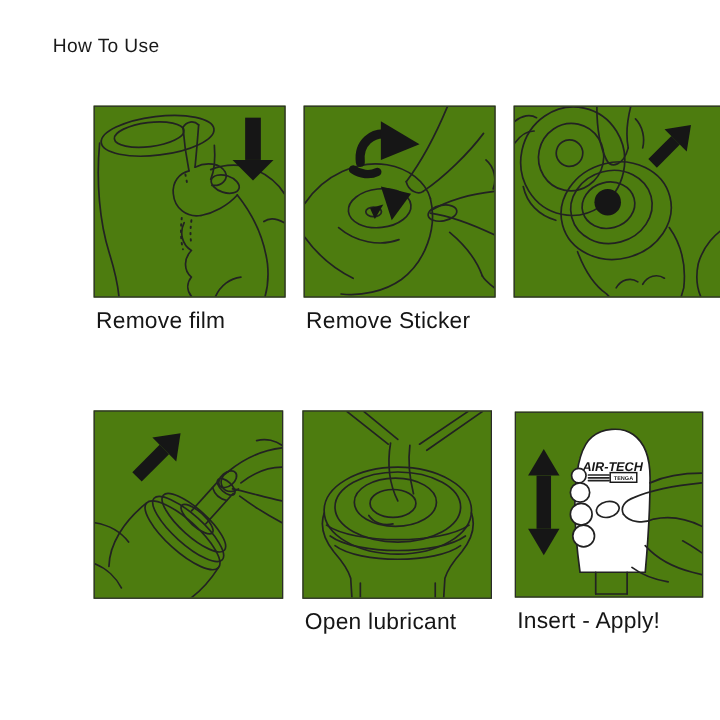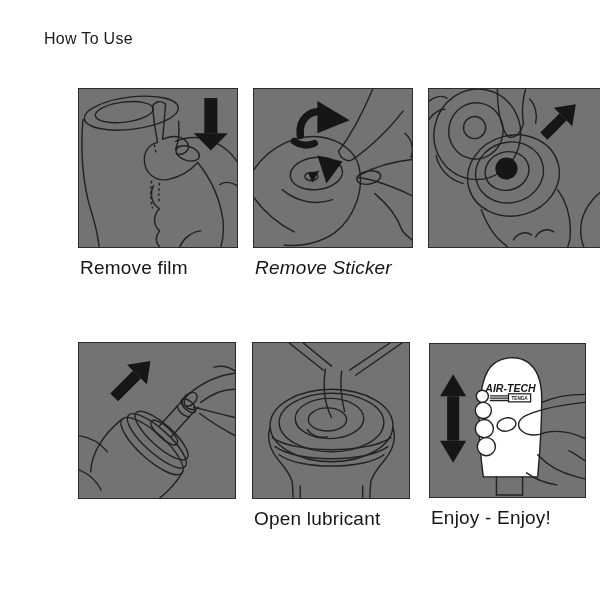--- a/index.html
+++ b/index.html
@@ -7,32 +7,32 @@
     width:600px;height:600px;position:relative;overflow:hidden;
     background:#ffffff;color:#161616;
     font-family:"Liberation Sans", sans-serif;
   }
   .title{
     position:absolute;left:44px;top:30px;margin:0;
     font-size:16px;font-weight:500;letter-spacing:.3px;color:#1a1a1a;
   }
   .panel{position:absolute;padding-left:36px;}
   .box{
-    border:1.6px solid #2b2b2b;background:#737373;overflow:hidden;box-sizing:border-box;
+    border:1.6px solid #2b2b2b;background:#4d7c0f;overflow:hidden;box-sizing:border-box;
   }
   .box svg{display:block;width:100%;height:100%;}
   .caption{
     margin-top:7px;margin-left:2px;
     font-size:19px;font-weight:500;letter-spacing:.2px;line-height:25px;color:#161616;
     white-space:nowrap;
   }
   .caption.wrap{white-space:normal;width:130px;}
   
   .p1{left:42px; top:88px;}  .p1 .box{width:160px;height:160px;}
-  .p2{left:217px;top:88px;font-style:italic;}  .p2 .box{width:160px;height:160px;}
+  .p2{left:217px;top:88px;}  .p2 .box{width:160px;height:160px;}
   .p3{left:392px;top:88px;}  .p3 .box{width:181px;height:160px;}
   .p4{left:42px; top:342px;} .p4 .box{width:158px;height:157px;}
   .p5{left:216px;top:342px;} .p5 .box{width:158px;height:157px;}
   .p6{left:393px;top:343px;} .p6 .box{width:157px;height:155px;}
   
   .ln{fill:none;stroke:#222;stroke-width:1.4;stroke-linecap:round;stroke-linejoin:round;}
   .dot{fill:none;stroke:#222;stroke-width:1.6;stroke-linecap:round;stroke-dasharray:1.2 4;}
   .blk{fill:#161616;stroke:none;}
   .blkln{fill:none;stroke:#161616;stroke-linecap:round;}
   .white{fill:#fff;stroke:#222;stroke-width:1.4;}
@@ -256,16 +256,16 @@
         <path class="ln" d="M154,58 C134,60 112,64 98,70 C90,73 86,78 89,84"></path>
         <path class="ln" d="M89,84 C94,91 106,92 114,88 C128,85 142,88 154,94"></path>
         <ellipse class="white" cx="76" cy="80" rx="9.5" ry="6.5" transform="rotate(-12 76 80)"></ellipse>
 
         <path class="ln" d="M111,58 C124,52 140,50 154,50"></path>
         <path class="ln" d="M107,110 C116,120 130,128 146,132 L154,134"></path>
         <path class="ln" d="M154,116 C148,112 142,108 138,106"></path>
         <path class="ln" d="M96,128 C104,134 114,138 126,140"></path>
       </svg>
     </div>
-    <div class="caption">Enjoy - Enjoy!</div>
+    <div class="caption">Insert - Apply!</div>
   </div>
 
 </div>
 
 </body></html>

